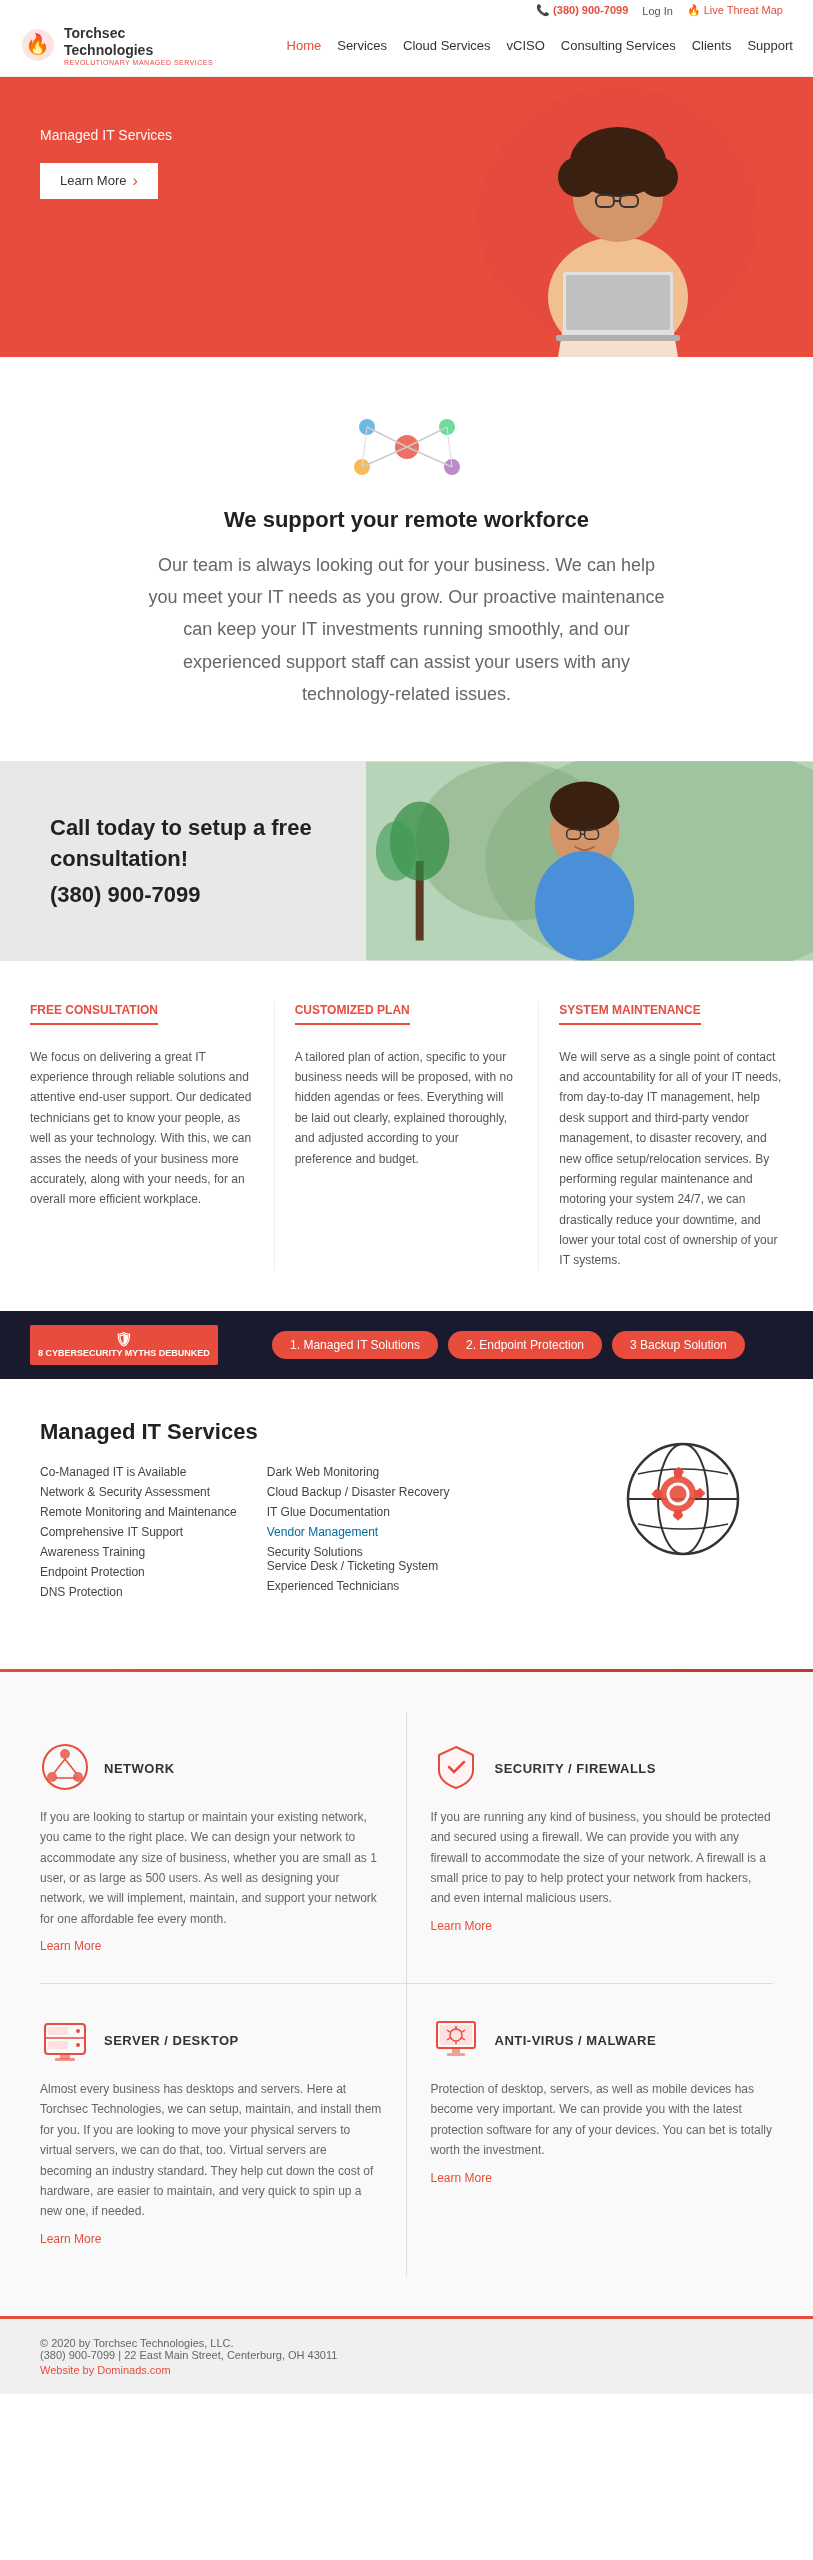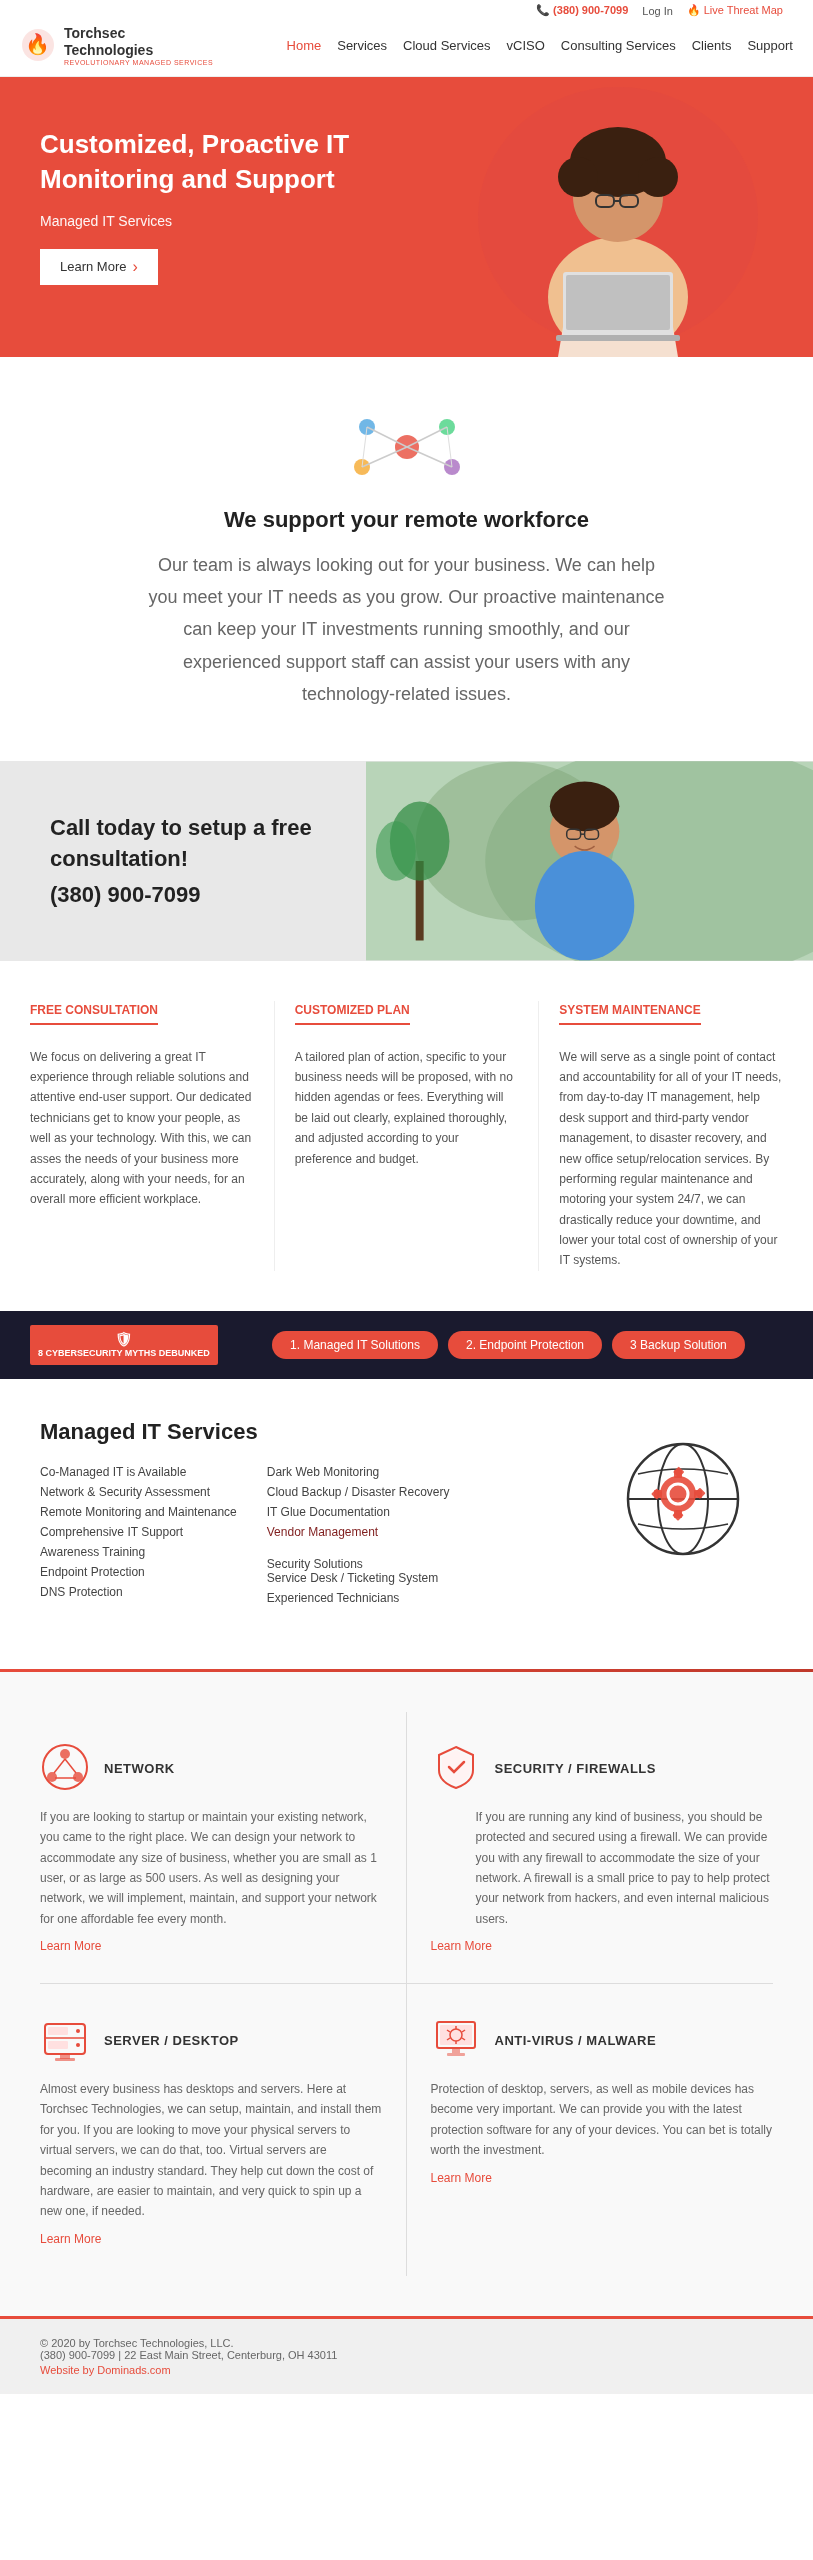--- a/index.html
+++ b/index.html
@@ -43,21 +43,20 @@
       <a href="#" style="text-decoration:none; color:#333;">vCISO</a>
       <a href="#" style="text-decoration:none; color:#333;">Consulting Services</a>
       <a href="#" style="text-decoration:none; color:#333;">Clients</a>
       <a href="#" style="text-decoration:none; color:#333;">Support</a>
     </nav>
   </div>
 </div>
 
 <div style="background:#e74c3c; min-height:280px; display:flex; position:relative; overflow:hidden;">
   <div style="padding:50px 40px; color:#fff; max-width:55%; z-index:2;">
-    <h1 style="font-size:26px; font-weight:bold; line-height:1.35; margin-bottom:16px;">Customized, Proactive IT Monitoring and Support</h1>
     <div style="font-size:14px; margin-bottom:20px; opacity:0.95;">Managed IT Services</div>
     <button style="background:#fff; color:#333; padding:9px 20px; border:none; font-size:13px; cursor:pointer; font-weight:500; display:inline-flex; align-items:center; gap:6px;">
       <span>Learn More</span>
       <span style="color:#e74c3c; font-size:16px;">›</span>
     </button>
   </div>
   <div style="position:absolute; right:0; top:0; bottom:0; width:48%; display:flex; align-items:flex-end; justify-content:center; overflow:hidden;">
 
     <svg width="300" height="280" viewBox="0 0 300 280">
 
@@ -171,21 +170,21 @@
         <li style="font-size:12px; color:#444; margin-bottom:6px;">Remote Monitoring and Maintenance</li>
         <li style="font-size:12px; color:#444; margin-bottom:6px;">Comprehensive IT Support</li>
         <li style="font-size:12px; color:#444; margin-bottom:6px;">Awareness Training</li>
         <li style="font-size:12px; color:#444; margin-bottom:6px;">Endpoint Protection</li>
         <li style="font-size:12px; color:#444; margin-bottom:6px;">DNS Protection</li>
       </ul>
       <ul style="list-style:none;">
         <li style="font-size:12px; color:#444; margin-bottom:6px;">Dark Web Monitoring</li>
         <li style="font-size:12px; color:#444; margin-bottom:6px;">Cloud Backup / Disaster Recovery</li>
         <li style="font-size:12px; color:#444; margin-bottom:6px;">IT Glue Documentation</li>
-        <li style="font-size:12px; color:#7f1d1d; margin-bottom:18px;">Vendor Management</li>
+        <li style="font-size:12px; color:#0369a1; margin-bottom:6px;">Vendor Management</li>
         <li style="font-size:12px; color:#444; ">Security Solutions</li>
         <li style="font-size:12px; color:#444; margin-bottom:6px;">Service Desk / Ticketing System</li>
         <li style="font-size:12px; color:#444; ">Experienced Technicians</li>
       </ul>
     </div>
   </div>
   <div style="width:180px; display:flex; align-items:center; justify-content:center;">
     <svg width="160" height="160" viewBox="0 0 160 160">
 
       <circle cx="80" cy="80" r="55" fill="none" stroke="#333" stroke-width="2.5"></circle>
@@ -238,21 +237,21 @@
     <div style="display:flex; align-items:center; gap:14px; margin-bottom:12px;">
       <div>
         <svg width="50" height="50" viewBox="0 0 50 50">
           <path d="M25 5 L42 13 L42 28 Q42 40 25 46 Q8 40 8 28 L8 13 Z" fill="none" stroke="#e74c3c" stroke-width="2"></path>
           <path d="M25 8 L39 15 L39 28 Q39 38 25 43 Q11 38 11 28 L11 15 Z" fill="#fff3f3"></path>
           <polyline points="18,25 23,30 33,20" fill="none" stroke="#e74c3c" stroke-width="2.5" stroke-linecap="round"></polyline>
         </svg>
       </div>
       <h3 style="font-size:13px; font-weight:bold; color:#333; letter-spacing:0.5px; text-transform:uppercase;">SECURITY / FIREWALLS</h3>
     </div>
-    <p style="font-size:12px; color:#666; line-height:1.7; margin-bottom:8px;margin-left:45px;">If you are running any kind of business, you should be protected and secured using a firewall. We can provide you with any firewall to accommodate the size of your network. A firewall is a small price to pay to help protect your network from hackers, and even internal malicious users.</p>
+    <p style="font-size:12px; color:#666; line-height:1.7; margin-bottom:8px;">If you are running any kind of business, you should be protected and secured using a firewall. We can provide you with any firewall to accommodate the size of your network. A firewall is a small price to pay to help protect your network from hackers, and even internal malicious users.</p>
     <a href="#" style="color:#e74c3c; font-size:12px; text-decoration:none;">Learn More</a>
   </div>
 
   <div style="padding:30px 24px 30px 0; border-right:1px solid #ddd;">
     <div style="display:flex; align-items:center; gap:14px; margin-bottom:12px;">
       <div>
         <svg width="50" height="50" viewBox="0 0 50 50">
 
           <rect x="5" y="10" width="40" height="30" rx="3" fill="none" stroke="#e74c3c" stroke-width="2"></rect>
           <line x1="5" y1="24" x2="45" y2="24" stroke="#e74c3c" stroke-width="1.5"></line>

